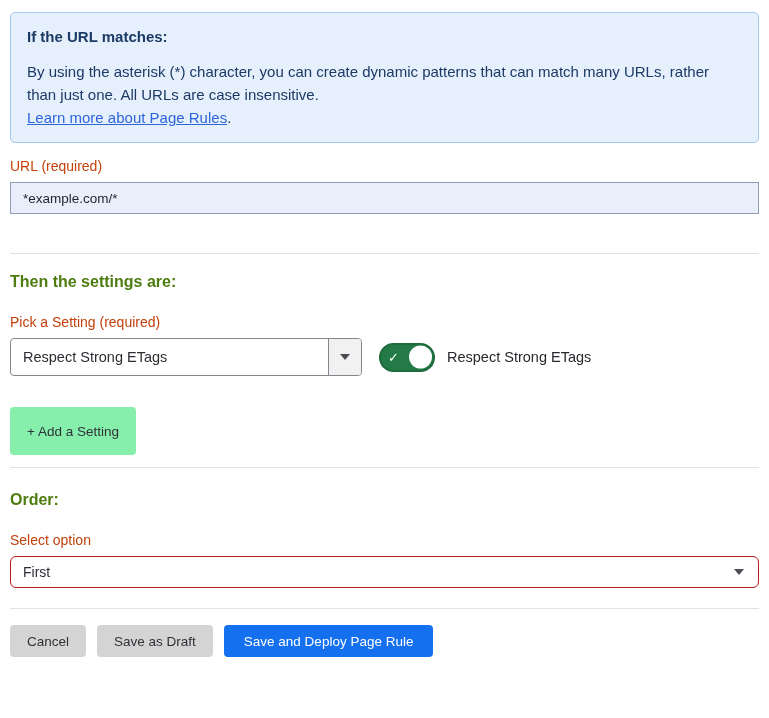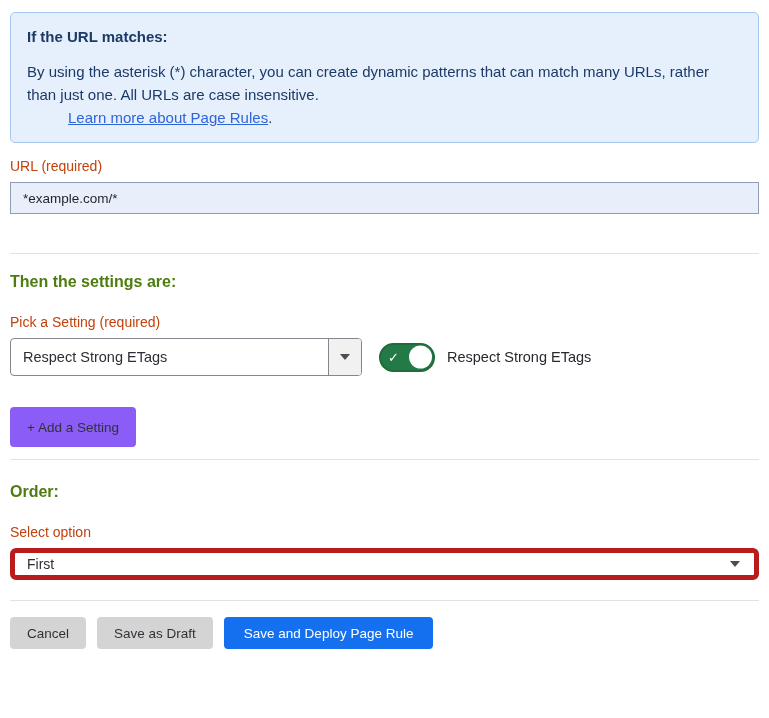--- a/index.html
+++ b/index.html
@@ -34,21 +34,20 @@
     margin-bottom: 15px;
   }
   .info-box .info-heading {
     font-weight: 700;
     margin-bottom: 12px;
   }
   .info-box a.info-link {
     color: #2e65d9;
     text-decoration: underline;
     cursor: pointer;
-    margin-left: 41px;
   }
 
   
   .field-label {
     font-size: 14px;
     color: #c2410c;
     margin-bottom: 8px;
   }
 
   
@@ -171,27 +170,27 @@
     height: 32px;
     border: none;
     border-radius: 4px;
     font-size: 13.5px;
     font-family: "Liberation Sans", "DejaVu Sans", sans-serif;
     cursor: pointer;
     padding: 0 17px;
   }
   .btn-gray { background: #d4d4d4; color: #2f3237; }
   .btn-blue { background: #1570ef; color: #ffffff; padding: 0 20px; }
-  .add-setting-btn { background: #8b5cf6; color: #2f3237; height: 40px; }
+  .add-setting-btn { background: #86efac; color: #2f3237; height: 48px; }
 
   
   .order-select {
     width: 100%;
     height: 32px;
-    border: 5px solid #b91c1c;
+    border: 1px solid #b91c1c;
     border-radius: 6px;
     background: #ffffff;
     display: flex;
     align-items: center;
     padding: 0 14px 0 12px;
     cursor: pointer;
     margin-bottom: 5px;
   }
   .order-select .select-value {
     flex: 1;

